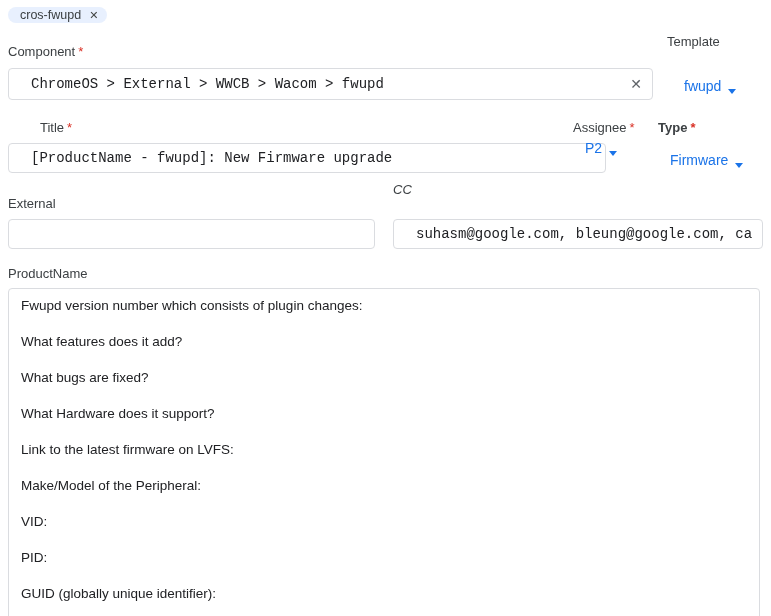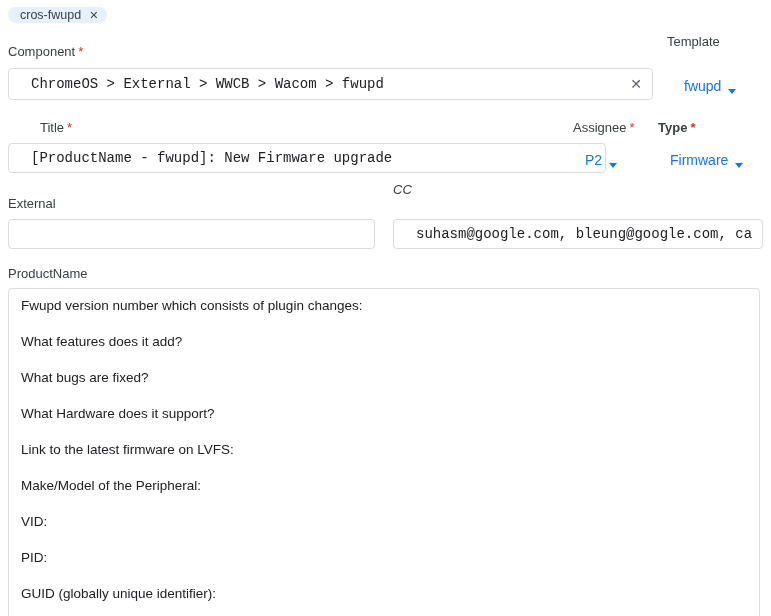--- a/index.html
+++ b/index.html
@@ -117,21 +117,21 @@
   <span>Assignee</span><span class="req">*</span>
 </div>
 <div class="lbl abs" style="left:658px; top:120px;font-weight:bold;">
   <span>Type</span><span class="req">*</span>
 </div>
 
 <div class="input-box abs" style="left:8px; top:143px; width:598px; height:30px;">
   <input value="[ProductName - fwupd]: New Firmware upgrade" style="">
 </div>
 
-<div class="dropdown abs" style="left:585px; top:152px;">
+<div class="dropdown abs" style="left:585px; top:140px;">
   <span>P2</span>
   <span class="dd-arrow"></span>
 </div>
 <div class="dropdown abs" style="left:670px; top:152px;">
   <span>Firmware</span>
   <span class="dd-arrow"></span>
 </div>
 
 <div class="lbl abs" style="left:8px; top:196px;">External</div>
 <div class="lbl abs" style="left:393px; top:182px;font-style:italic;">CC</div>

